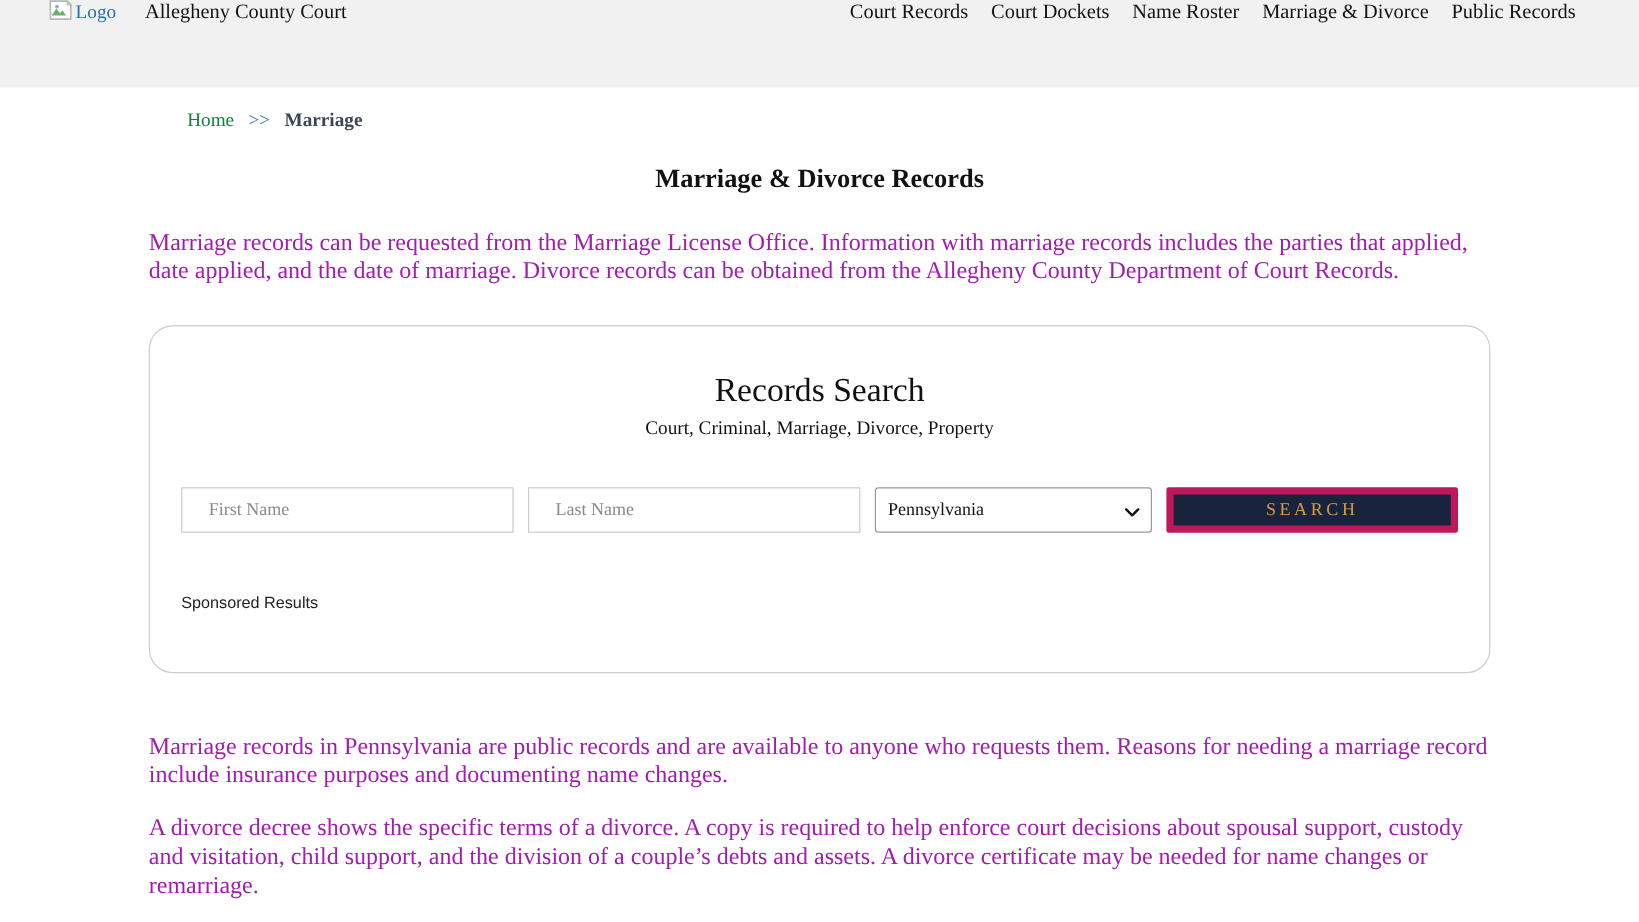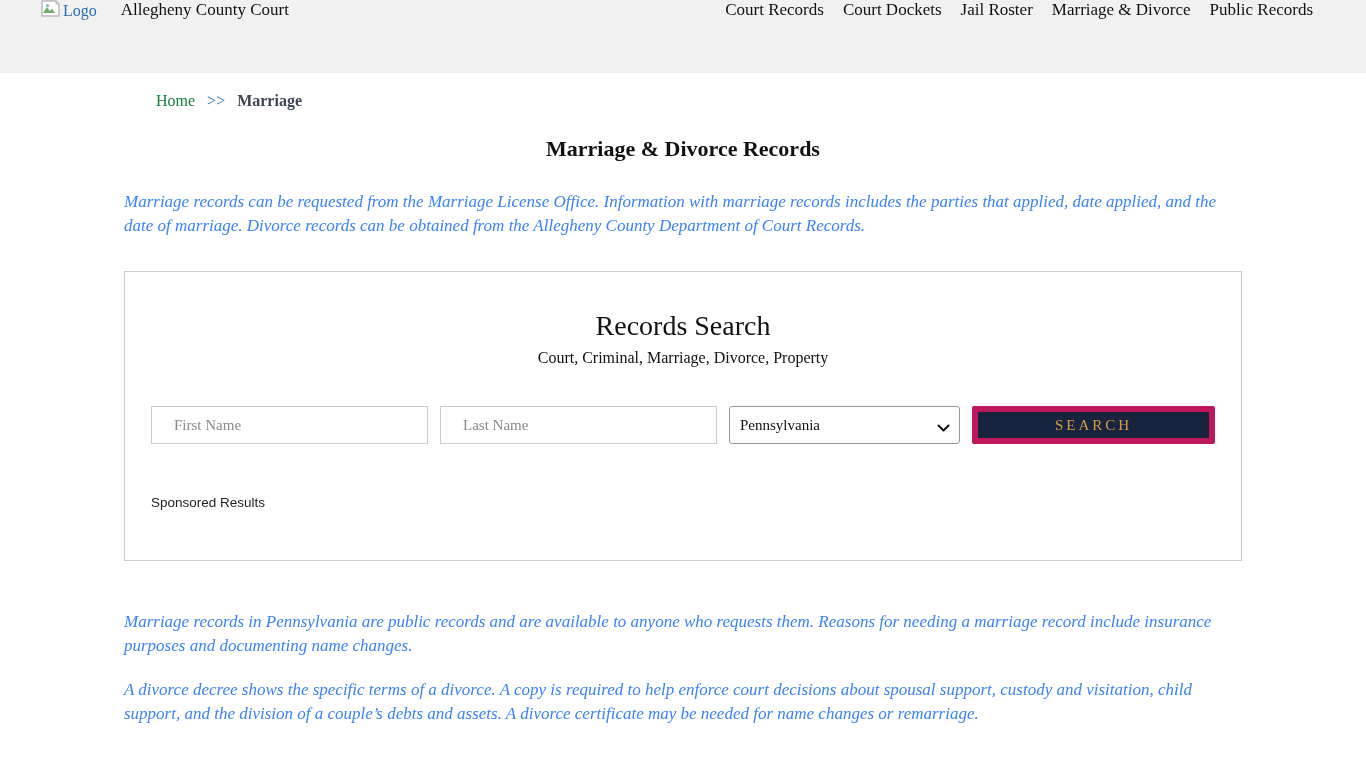--- a/index.html
+++ b/index.html
@@ -72,31 +72,30 @@
   }
   .page-title {
     margin-top: 26px;
     text-align: center;
     font-size: 22px;
     font-weight: bold;
     color: #111111;
   }
   .para {
     margin-top: 28px;
-    font-size: 17px;
+    font-size: 20px;
     line-height: 24px;
-    color: #3b82f6;
-    font-style: italic;
+    color: #a21caf;
   }
 
   
   .search-card {
     margin-top: 33px;
     border: 1px solid #cccccc;
-    border-radius: 0;
+    border-radius: 20px;
     background: #ffffff;
     padding: 38px 26px 50px 26px;
     min-height: 289px;
   }
   .card-title {
     text-align: center;
     font-size: 28px;
     color: #111111;
   }
   .card-subtitle {
@@ -175,21 +174,21 @@
         <path d="M3 13 l4-6 3 4 2-2.5 3 4.5 z" fill="#6fae6f"></path>
         <circle cx="7.5" cy="5.5" r="1.6" fill="#7fb3d6"></circle>
       </svg>
     </span>
     <span class="logo-alt">Logo</span>
   </div>
   <div class="site-title">Allegheny County Court</div>
   <div class="nav">
     <a>Court Records</a>
     <a>Court Dockets</a>
-    <a>Jail Roster</a>
+    <a>Name Roster</a>
     <a>Marriage &amp; Divorce</a>
     <a>Public Records</a>
   </div>
 </div>
 
 <div class="content">
 
   <div class="breadcrumb">
     <a class="bc-link">Home</a>
     <span class="bc-sep">&gt;&gt;</span>

